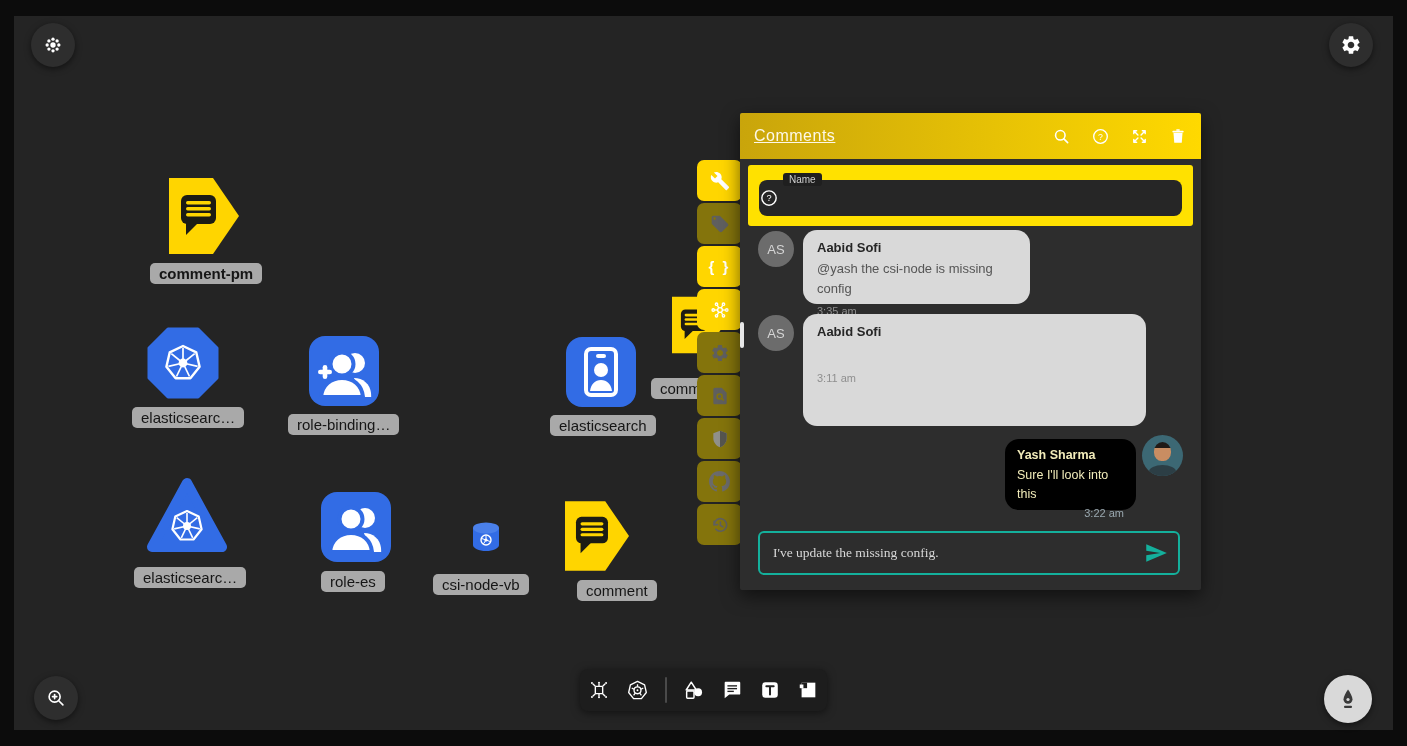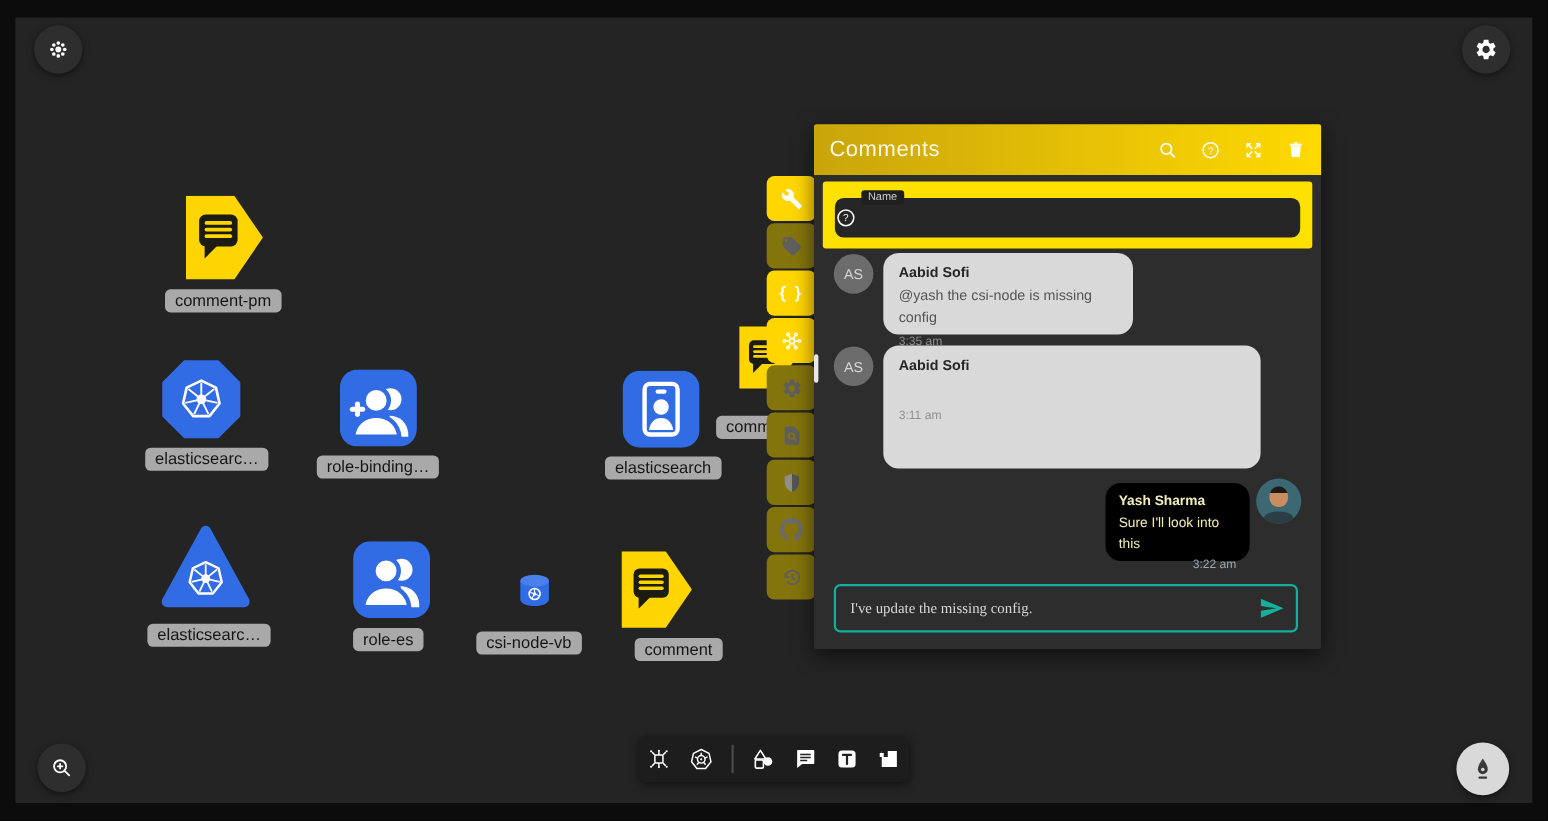--- a/index.html
+++ b/index.html
@@ -24,21 +24,21 @@
   .dock-item.active{background:#ffd600;}
   .dock-item.idle{background:#84740c;}
   .braces{color:#fff;font-weight:bold;font-size:15px;letter-spacing:2px;}
 
   
   .panel{position:absolute;left:740px;top:113px;width:461px;height:477px;background:#2d2d2d;
          z-index:10;box-shadow:0 6px 18px rgba(0,0,0,.55);border-radius:2px;}
   .panel-header{position:absolute;left:0;top:0;right:0;height:46px;
                 background:linear-gradient(90deg,#c9a50b,#ffd900);display:flex;align-items:center;
                 padding:0 14px;box-sizing:border-box;border-radius:2px 2px 0 0;}
-  .panel-title{color:#fdf8e8;font-size:20px;letter-spacing:.5px;}
+  .panel-title{color:#fdf8e8;font-size:16px;letter-spacing:.5px;text-decoration:underline;}
   .hdr-icons{margin-left:auto;display:flex;align-items:center;gap:20px;}
   .hdr-icons>div{cursor:pointer;display:flex;}
 
   .name-wrap{position:absolute;left:8px;right:8px;top:52px;height:61px;background:#ffe100;
              border-radius:3px;}
   .name-input-box{position:absolute;left:11px;right:11px;top:15px;height:36px;background:#262626;
              border-radius:8px;display:flex;align-items:center;}
   .name-input{flex:1;background:transparent;border:none;outline:none;color:#ececec;font-size:14px;
              padding:0 0 0 14px;font-family:"Liberation Sans",sans-serif;}
   .name-tab{position:absolute;left:24px;top:-7px;background:#1f1f1f;color:#cfcfcf;font-size:10px;
@@ -137,21 +137,21 @@
         <polygon points="0,0 44,0 70,38 44,76 0,76" fill="#FFD500"></polygon>
         <rect x="12" y="17" width="35" height="29" rx="6" fill="#1c1c14"></rect>
         <polygon points="17,43 31,43 17,57" fill="#1c1c14"></polygon>
         <g fill="#FFD500">
           <rect x="17" y="23" width="25" height="3.4" rx="1.7"></rect>
           <rect x="17" y="29" width="25" height="3.4" rx="1.7"></rect>
           <rect x="17" y="35" width="25" height="3.4" rx="1.7"></rect>
         </g>
       </svg>
   </div>
-  <div class="node-label" style="left:150px;top:263px;">comment-pm</div>
+  <div class="node-label" style="left:150px;top:263px;font-weight:bold;">comment-pm</div>
 
   <div class="node" style="left:147px;top:327px;">
     <svg viewBox="0 0 72 72" width="72" height="72">
         <polygon points="21,2 51,2 70,21 70,51 51,70 21,70 2,51 2,21" fill="#326CE5" stroke="#326CE5" stroke-width="3" stroke-linejoin="round"></polygon>
         <polygon points="36,19 49.3,25.4 52.6,39.8 43.4,51.3 28.6,51.3 19.4,39.8 22.7,25.4" fill="none" stroke="#fff" stroke-width="2.4" stroke-linejoin="round"></polygon>
         <g stroke="#fff" stroke-width="1.7">
           <line x1="36" y1="36" x2="36" y2="21"></line>
           <line x1="36" y1="36" x2="47.7" y2="26.6"></line>
           <line x1="36" y1="36" x2="50.6" y2="39.3"></line>
           <line x1="36" y1="36" x2="42.5" y2="49.5"></line>

